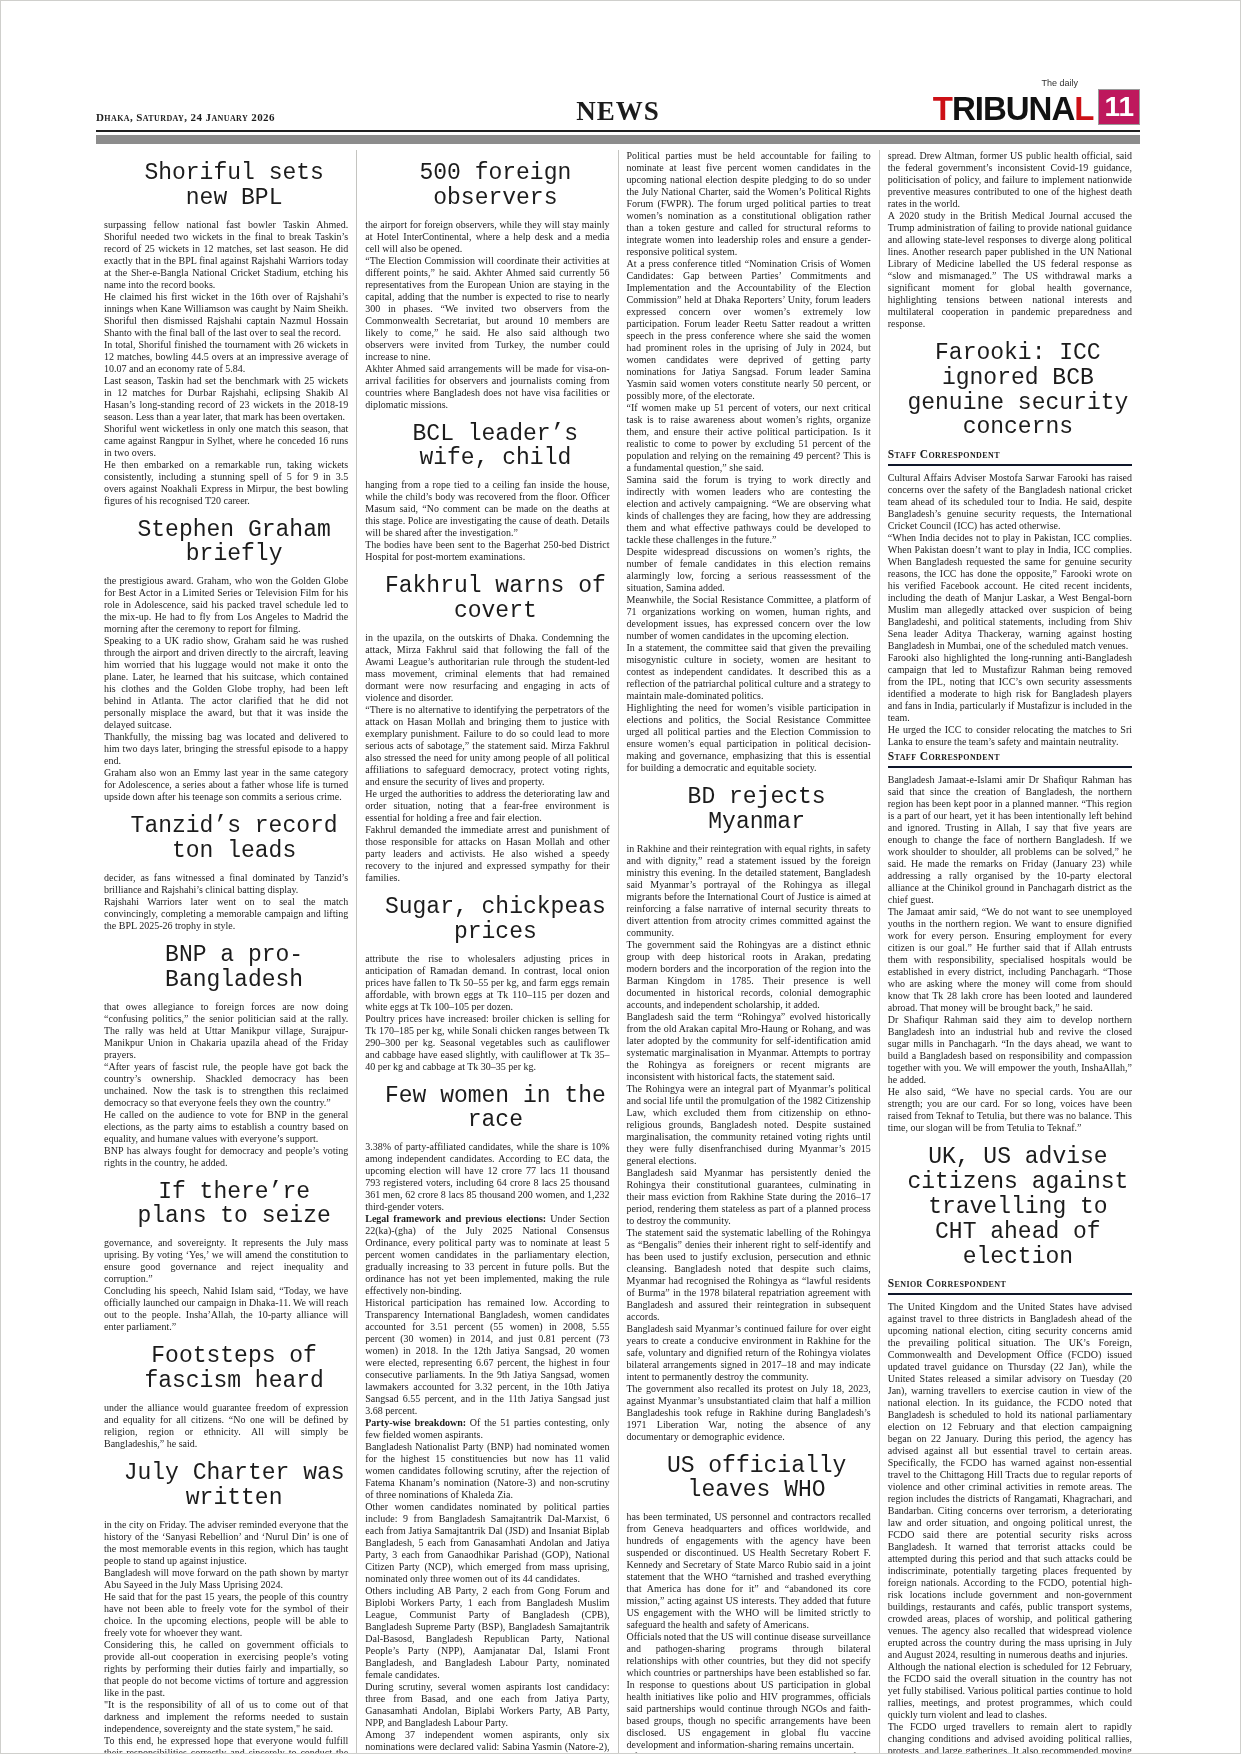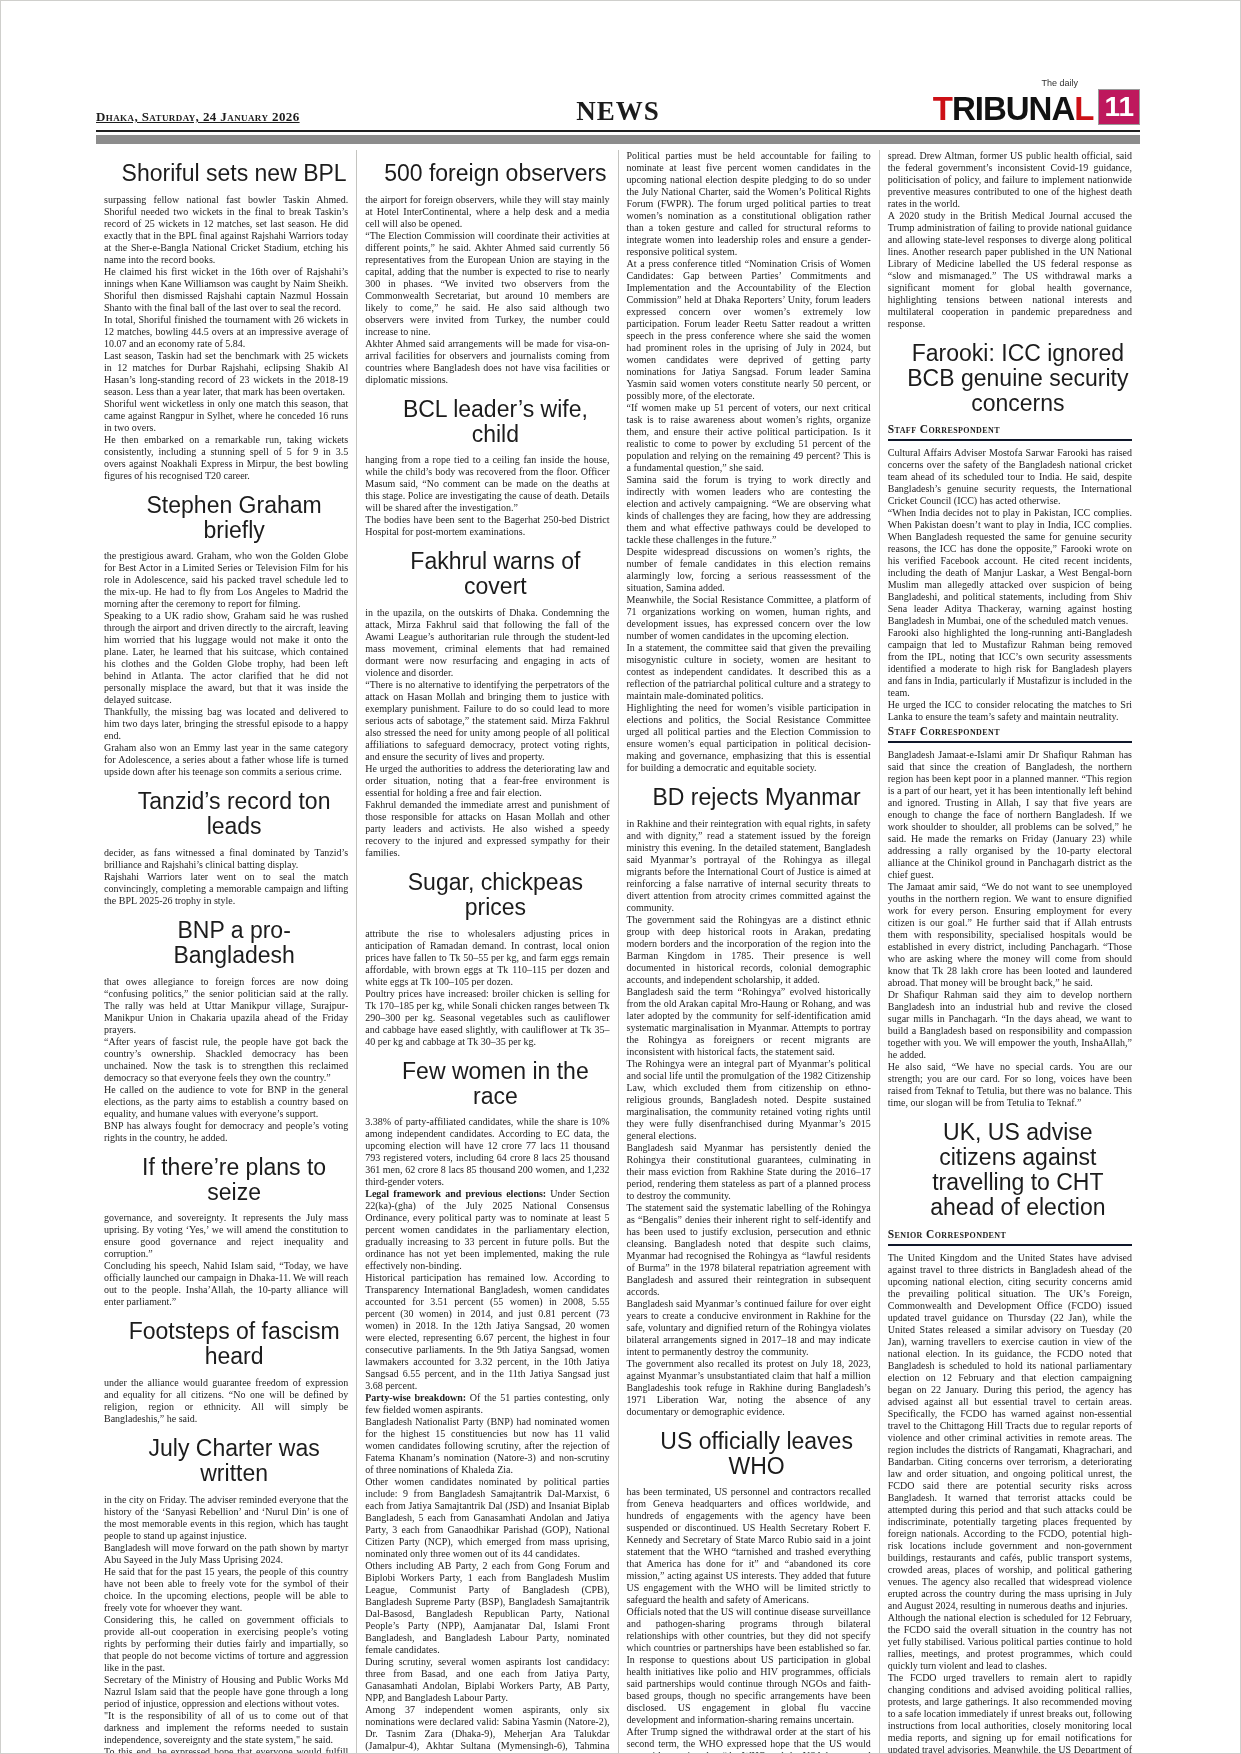--- a/index.html
+++ b/index.html
@@ -14,23 +14,22 @@
     font-family:"Liberation Serif", serif;
     color:#1c1c1c;
     border:1px solid #cfcfcc;
   }
   
   .masthead { display:flex; align-items:flex-end; }
   .mh-left { flex:1; }
   .date-line {
     font-variant:small-caps;
     font-weight:bold;
-    font-size:13px;
+    font-size:11px;
     letter-spacing:0.4px;
-    text-decoration:underline;
   }
   .mh-center { flex:1; text-align:center;margin-top:10px; }
   .section-title {
     font-size:27px;
     font-weight:bold;
     letter-spacing:1px;
     line-height:1;
   }
   .mh-right { flex:1; display:flex; justify-content:flex-end; align-items:flex-end; }
   .brand { text-align:right; line-height:1; }
@@ -69,21 +68,21 @@
   
   .columns { display:flex; margin-top:6px; align-items:stretch; }
   .col {
     flex:1 1 0;
     min-width:0;
     padding:0 8px;
     box-sizing:border-box;
   }
   .col + .col { border-left:1px solid #c4c4c0; }
   .headline {
-    font-family:Liberation Sans, sans-serif;
+    font-family:Liberation Mono, monospace;
     font-weight:400;
     font-size:23px;
     line-height:1.08;
     text-align:center;
     margin:11px 0 8px 16px;
   }
   .para {
     font-size:10px;
     line-height:1.2;
     text-align:justify;
@@ -145,21 +144,20 @@
         <h2 class="headline">If there’re plans to seize</h2>
         <p class="para">governance, and sovereignty. It represents the July mass uprising. By voting ‘Yes,’ we will amend the constitution to ensure good governance and reject inequality and corruption.”</p>
         <p class="para">Concluding his speech, Nahid Islam said, “Today, we have officially launched our campaign in Dhaka-11. We will reach out to the people. Insha’Allah, the 10-party alliance will enter parliament.”</p>
         <h2 class="headline">Footsteps of fascism heard</h2>
         <p class="para">under the alliance would guarantee freedom of expression and equality for all citizens. “No one will be defined by religion, region or ethnicity. All will simply be Bangladeshis,” he said.</p>
         <h2 class="headline">July Charter was written</h2>
         <p class="para">in the city on Friday. The adviser reminded everyone that the history of the ‘Sanyasi Rebellion’ and ‘Nurul Din’ is one of the most memorable events in this region, which has taught people to stand up against injustice.</p>
         <p class="para">Bangladesh will move forward on the path shown by martyr Abu Sayeed in the July Mass Uprising 2024.</p>
         <p class="para">He said that for the past 15 years, the people of this country have not been able to freely vote for the symbol of their choice.  In the upcoming elections, people will be able to freely vote for whoever they want.</p>
         <p class="para">Considering this, he called on government officials to provide all-out cooperation in exercising people’s voting rights by performing their duties fairly and impartially, so that people do not become victims of torture and aggression like in the past.</p>
-        <p class="para">Secretary of the Ministry of Housing and Public Works Md Nazrul Islam said that the people have gone through a long period of injustice, oppression and elections without votes.</p>
         <p class="para">"It is the responsibility of all of us to come out of that darkness and implement the reforms needed to sustain independence, sovereignty and the state system," he said.</p>
         <p class="para">To this end, he expressed hope that everyone would fulfill their responsibilities correctly and sincerely to conduct the elections in a fair and joyful atmosphere.</p>
         <p class="para">Secretary of the Ministry of Rural Development and Cooperatives Mohd Shawkat Rashid Chowdhury said that many people sacrificed their lives in the July uprising.</p>
         <p class="para">"Their sacrifice will be successful through the implementation of the July Charter," he said.</p>
         <p class="para">He expressed hope that the people will express their opinions in the upcoming referendum on the issue.</p>
       </div>
       <div class="col">
         <h2 class="headline">500 foreign observers</h2>
         <p class="para">the airport for foreign observers, while they will stay mainly at Hotel InterContinental, where a help desk and a media cell will also be opened.</p>
         <p class="para">“The Election Commission will coordinate their activities at different points,” he said. Akhter Ahmed said currently 56 representatives from the European Union are staying in the capital, adding that the number is expected to rise to nearly 300 in phases. “We invited two observers from the Commonwealth Secretariat, but around 10 members are likely to come,” he said. He also said although two observers were invited from Turkey, the number could increase to nine.</p>

